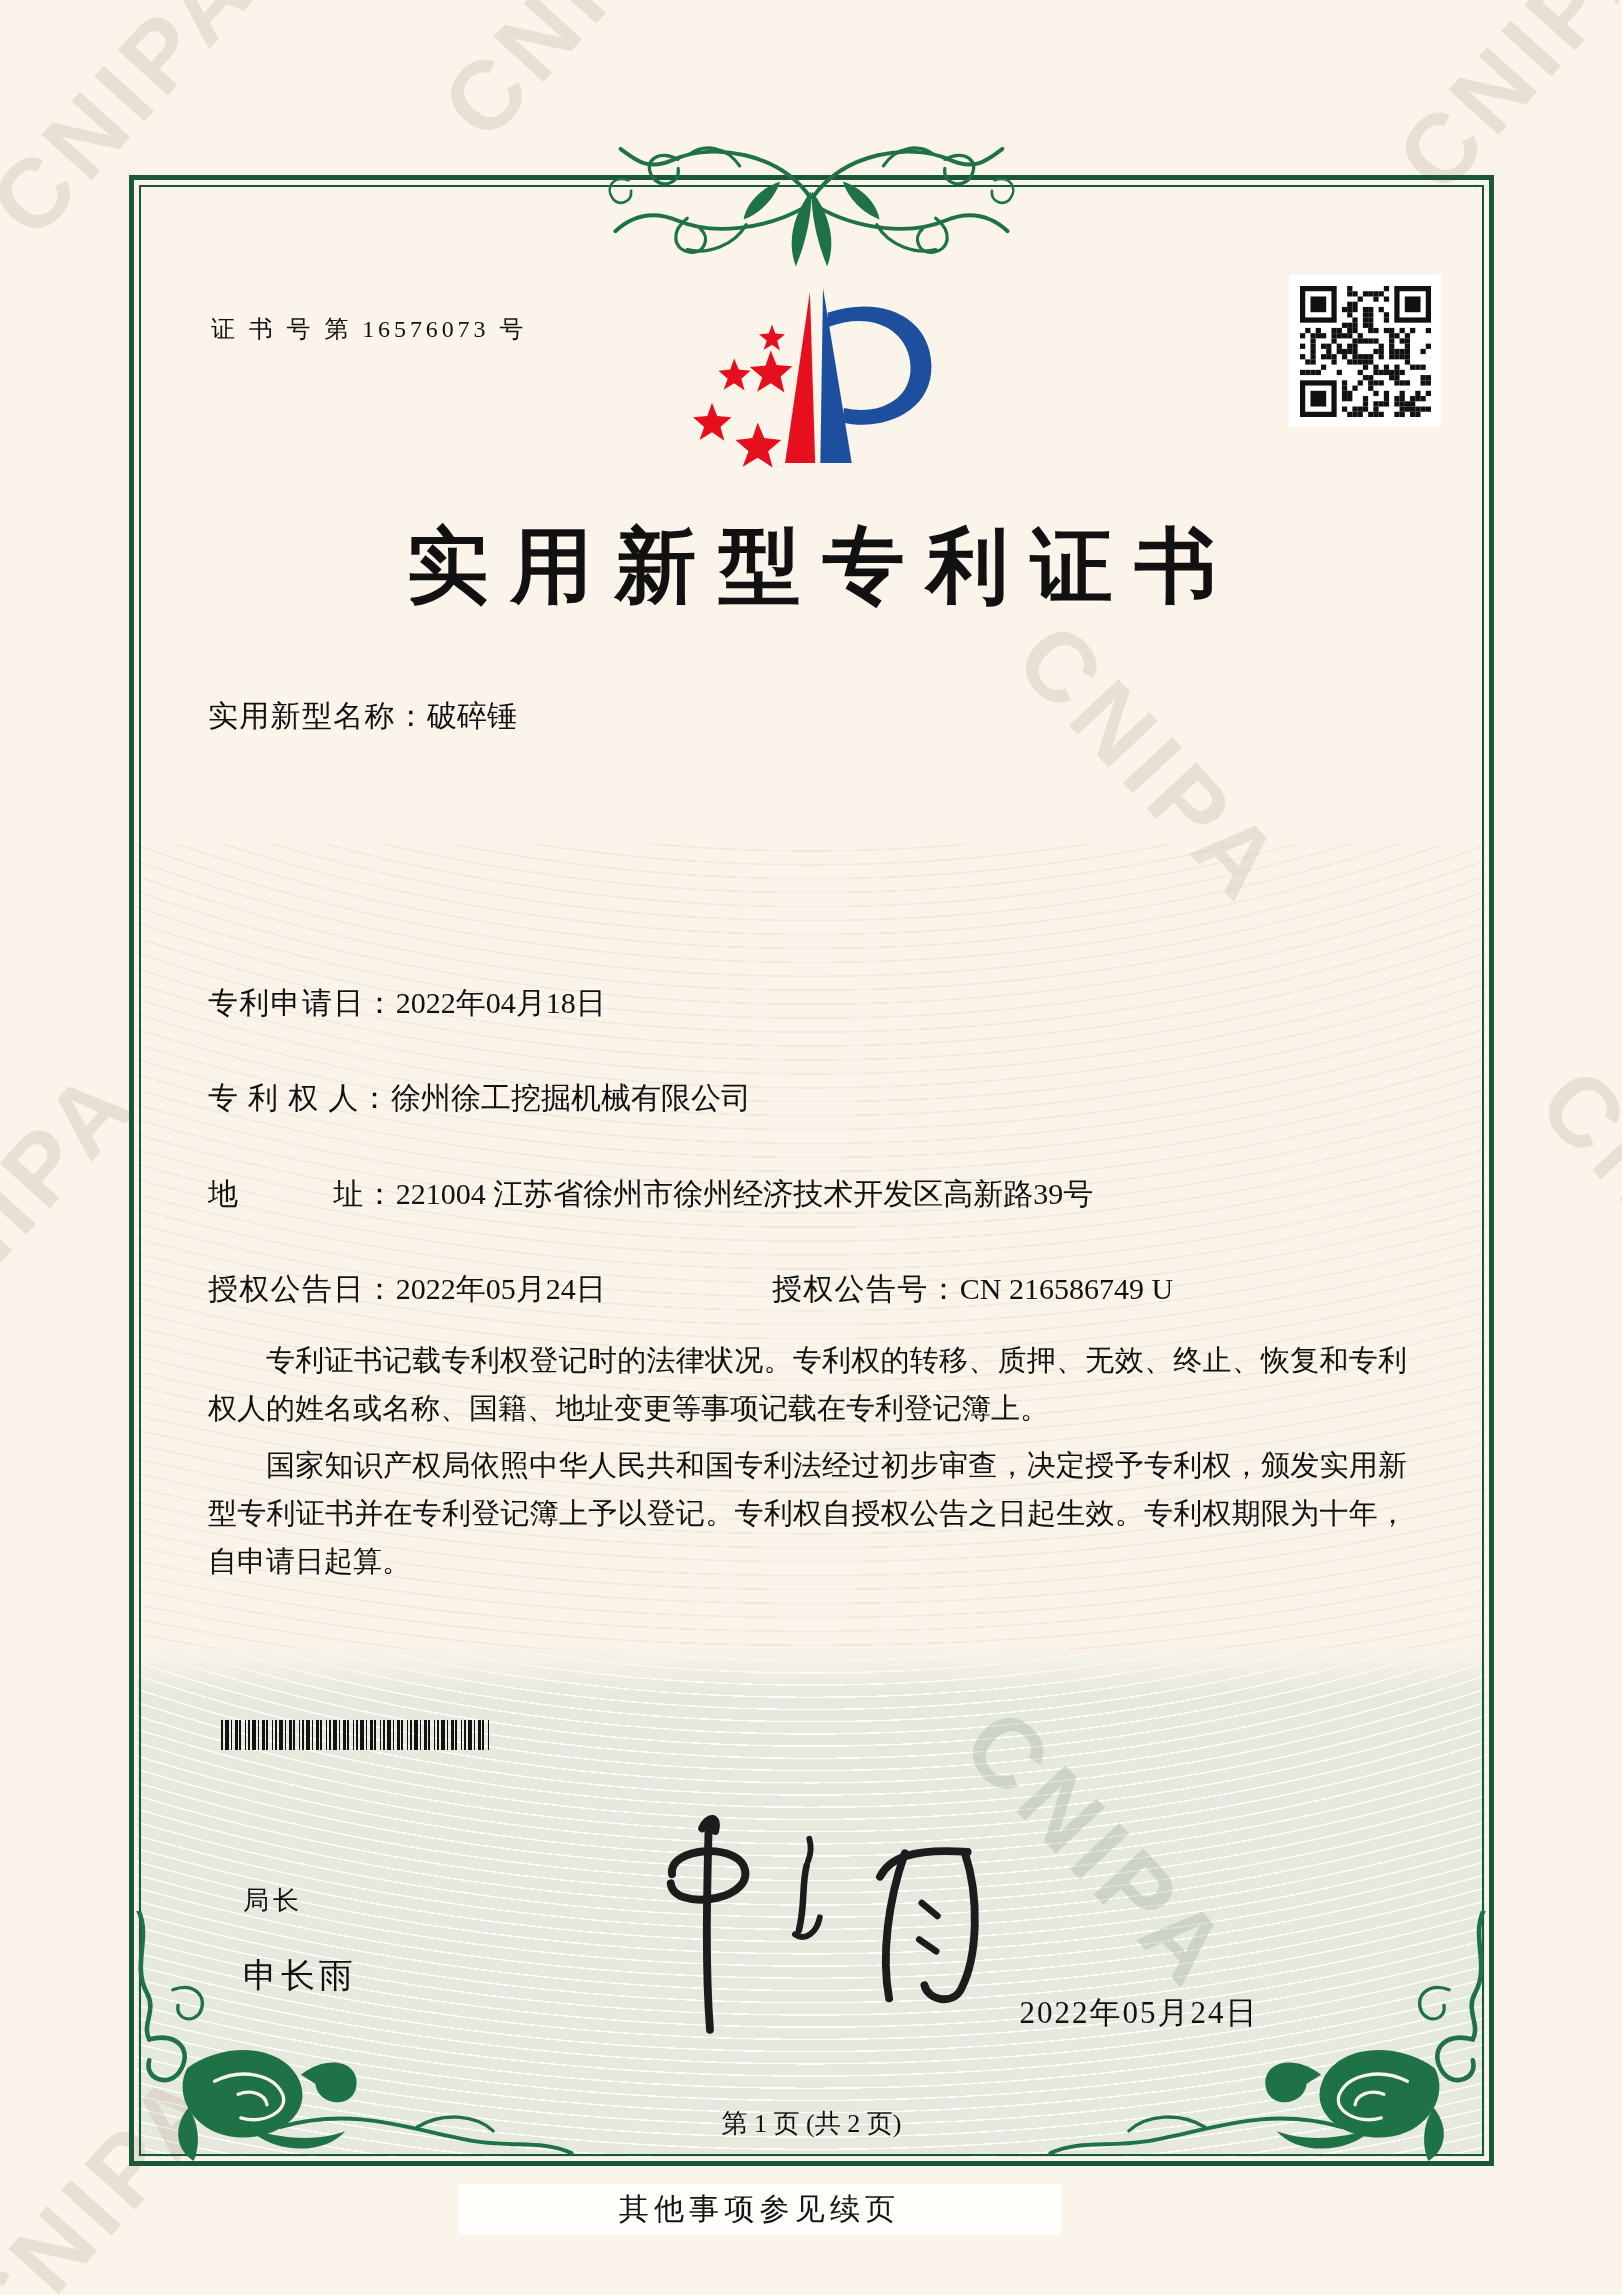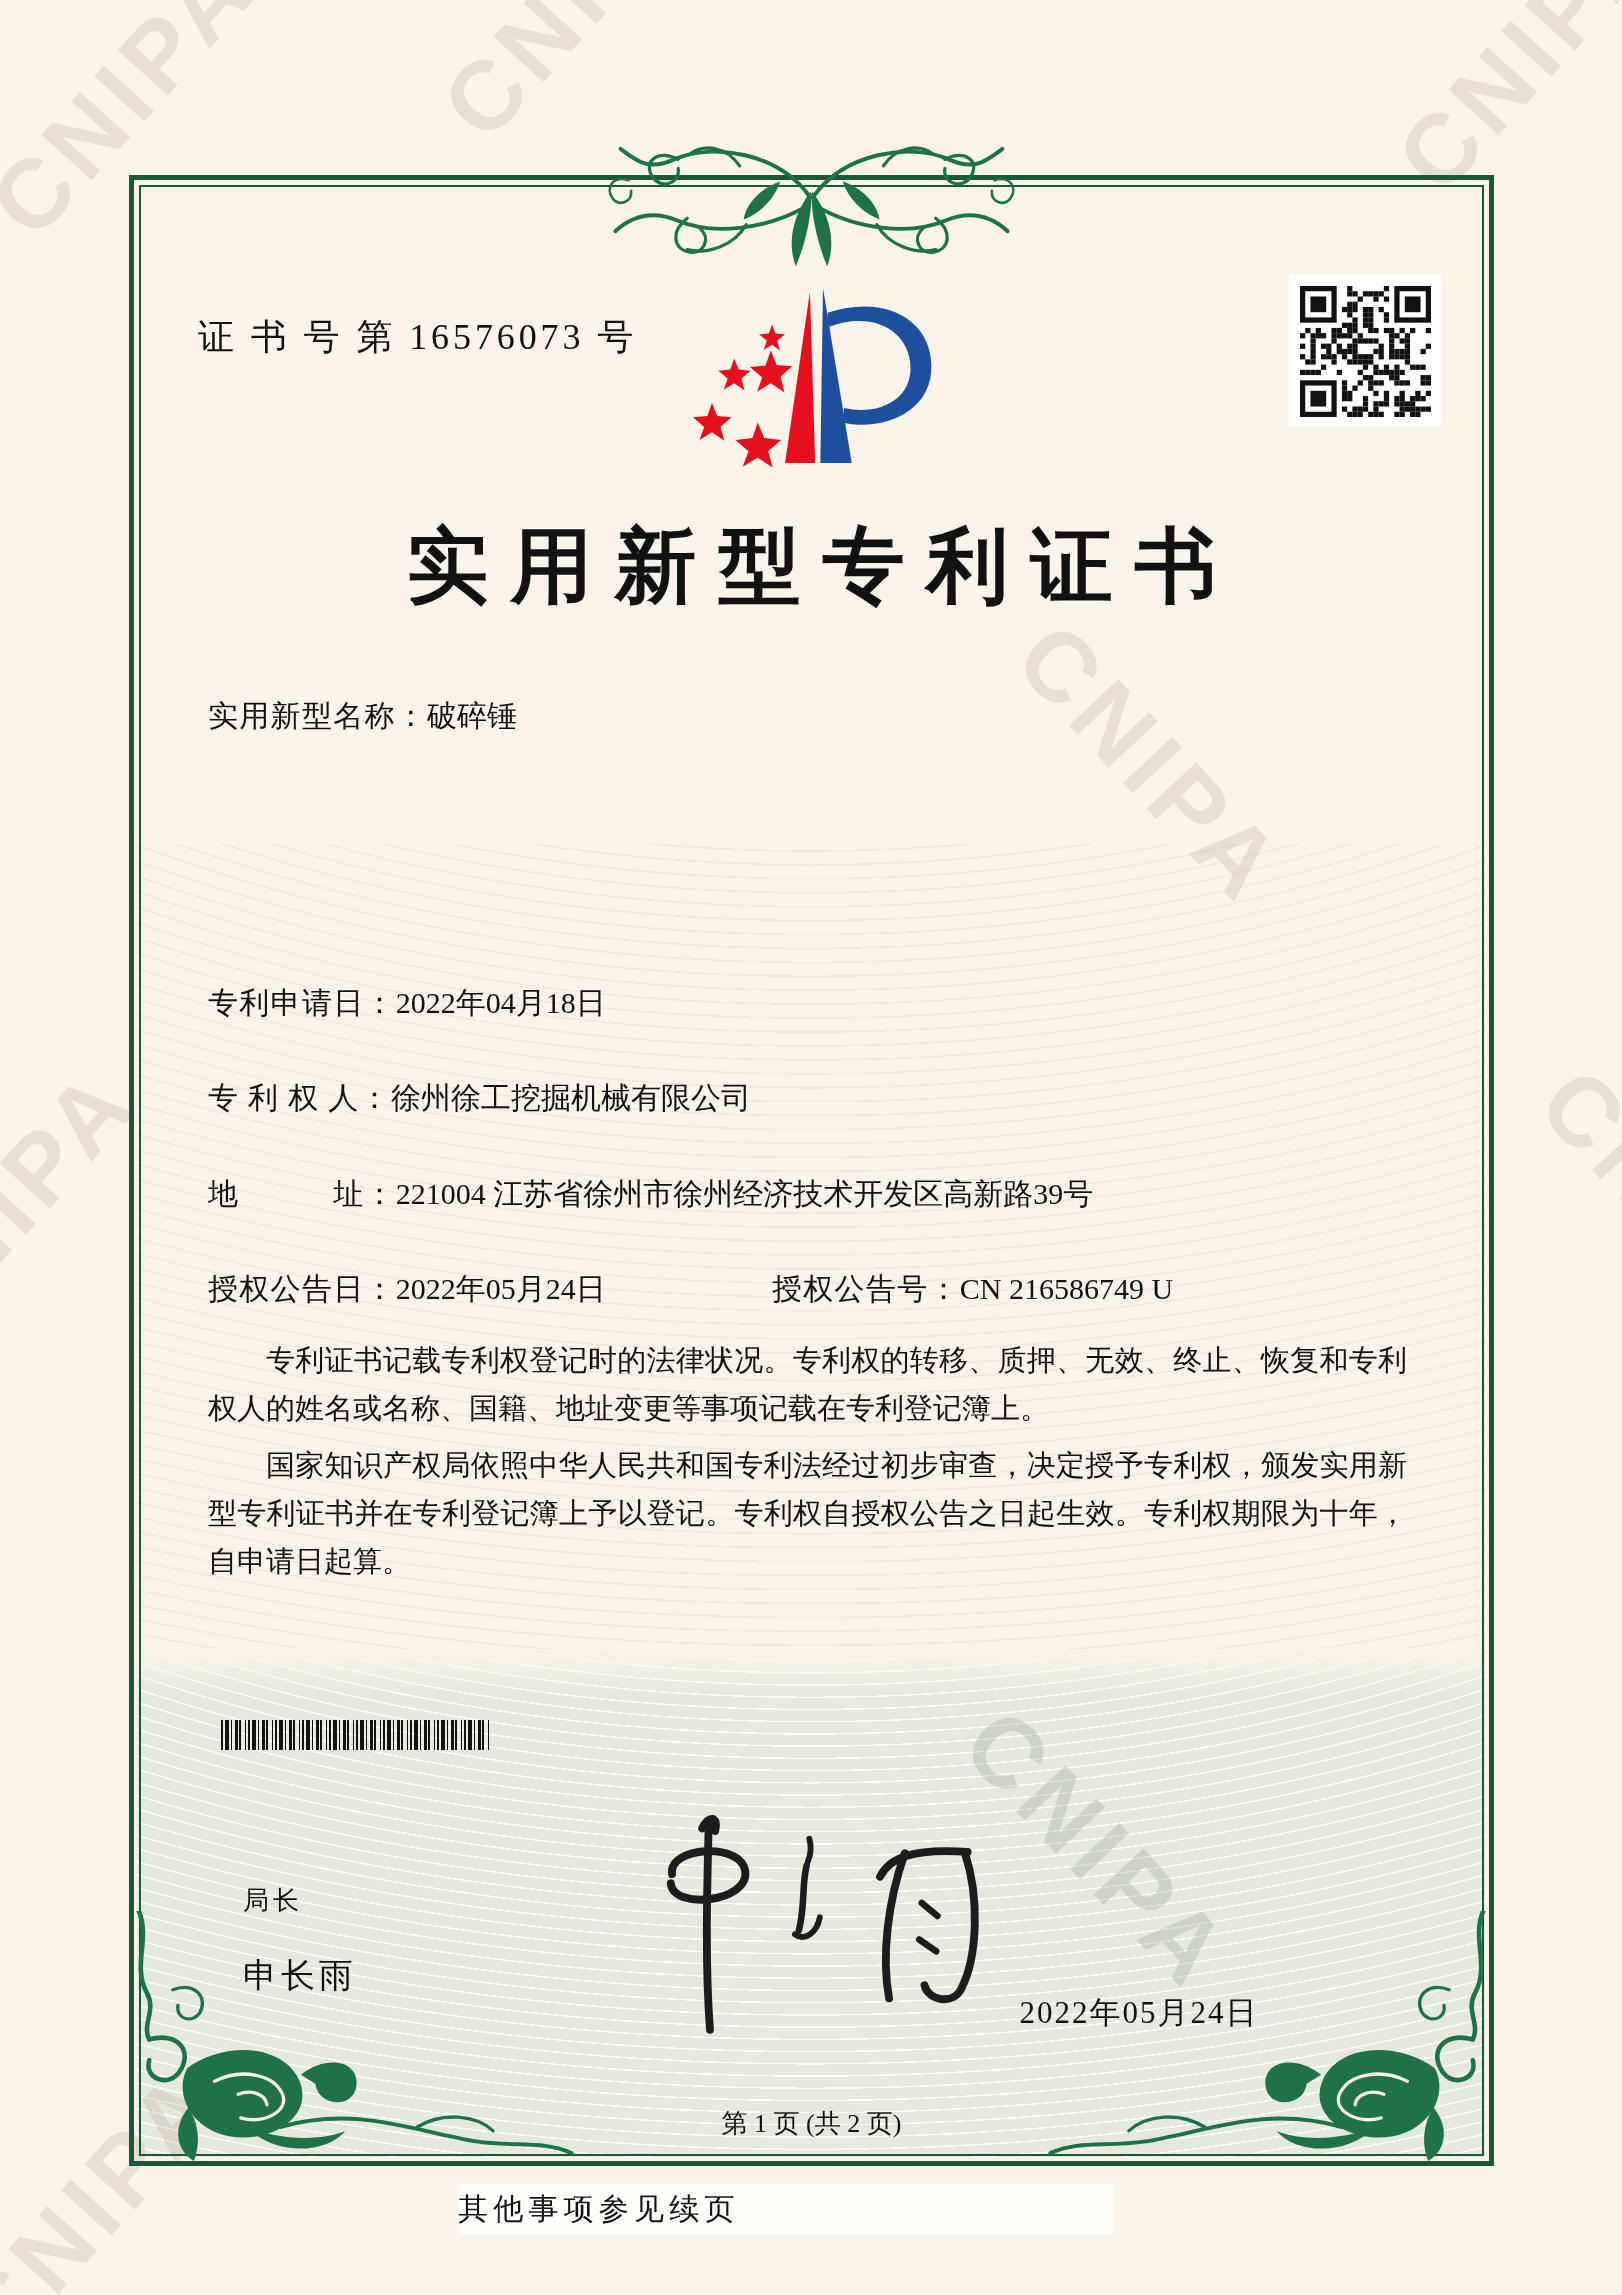--- a/index.html
+++ b/index.html
@@ -26,21 +26,21 @@
 
   
   .border-outer{position:absolute;left:129px;top:175px;width:1365px;height:1991px;
       border:5.9px solid #19593a;z-index:3;box-sizing:border-box;}
   .border-inner{position:absolute;inset:4.6px;border:2.6px solid #19593a;}
 
   .ornament{position:absolute;z-index:4;}
 
   
   .txt{position:absolute;z-index:5;}
-  .cert-no{left:198px;top:313px;font-size:36px;letter-spacing:3.9px;}
+  .cert-no{left:211px;top:313px;font-size:24px;letter-spacing:3.9px;}
   .title{left:0;top:512px;width:1623px;text-align:center;font-size:82px;font-weight:bold;
          letter-spacing:22px;text-indent:22px;}
   .field{left:208px;font-size:30px;white-space:nowrap;text-align:center;}
   .flabel{letter-spacing:1.3px;}
   .grant-no{position:absolute;left:564px;top:0;}
   .paras{left:208px;top:1336px;width:1199px;font-size:29px;line-height:48px;text-align:justify;}
   .paras p{margin:0;text-indent:2em;}
   .paras p + p{margin-top:9.2px;}
 
   .barcode{position:absolute;left:221px;top:1720px;width:270px;height:30px;z-index:5;
@@ -50,22 +50,22 @@
       #121212 18.3px 20px,transparent 20px 23.6px,#121212 23.6px 25px,transparent 25px 27px);}
 
   .commissioner{left:243px;top:1883px;font-size:26px;letter-spacing:3.9px;
       font-family:"Liberation Sans","DejaVu Sans",sans-serif;}
   .commissioner-name{left:243px;top:1953px;font-size:34px;letter-spacing:3.9px;
       font-family:"Liberation Sans","DejaVu Sans",sans-serif;}
   .signature{position:absolute;left:609px;top:1797px;z-index:5;}
   .issue-date{left:982px;top:1992px;width:314px;text-align:center;font-size:31px;letter-spacing:2px;}
   .page-info{left:0;top:2106px;width:1623px;text-align:center;font-size:26px;}
 
-  .bottom-strip{position:absolute;left:458px;top:2184px;width:655px;height:51px;
-      background:#fffefb;z-index:5;display:flex;align-items:center;}
+  .bottom-strip{position:absolute;left:458px;top:2184px;width:603px;height:51px;
+      background:#fffefb;z-index:5;display:flex;align-items:center;justify-content:center;}
   .continuation{font-size:30px;letter-spacing:5.2px;}
 
   .qr-box{position:absolute;left:1289px;top:275px;width:152px;height:152px;background:#fff;
       z-index:5;display:flex;align-items:center;justify-content:center;}
 
   .logo{position:absolute;left:687px;top:267px;z-index:5;}
 </style>
 </head>
 <body>
 

